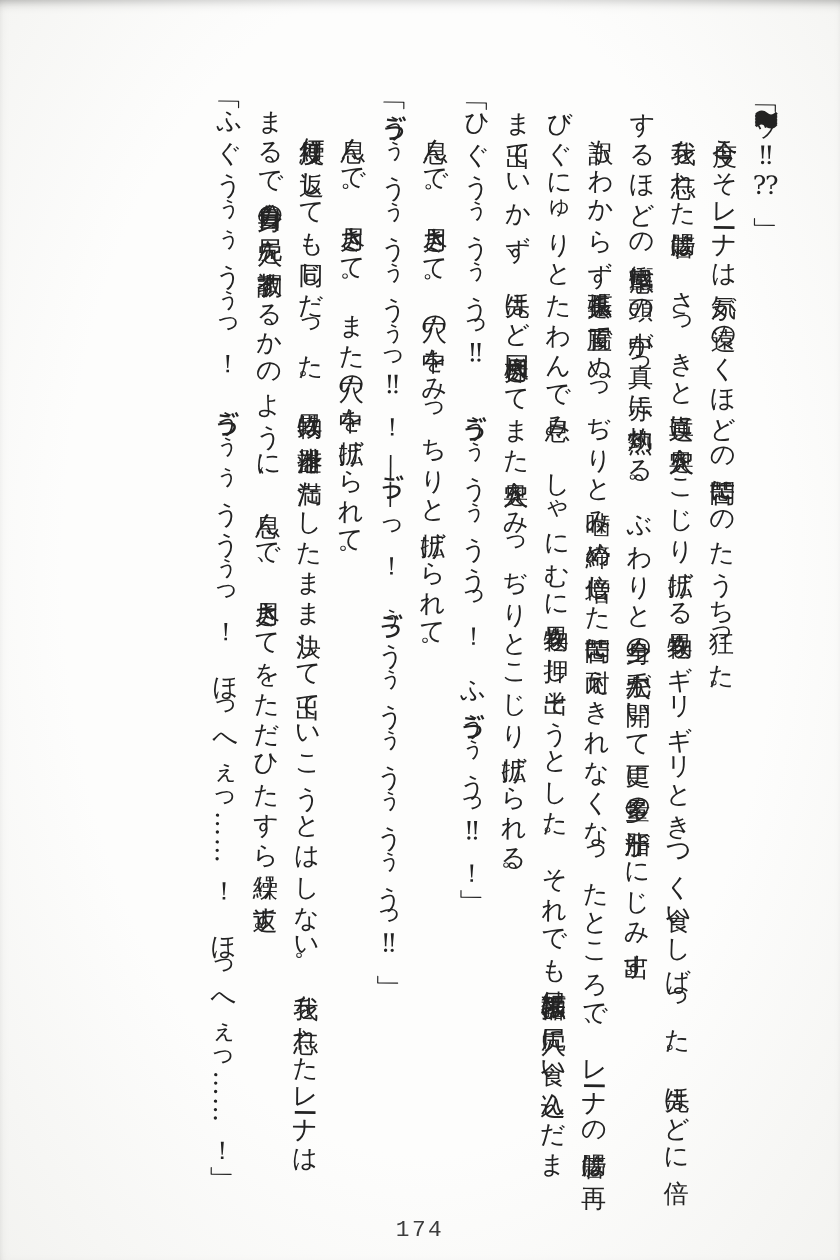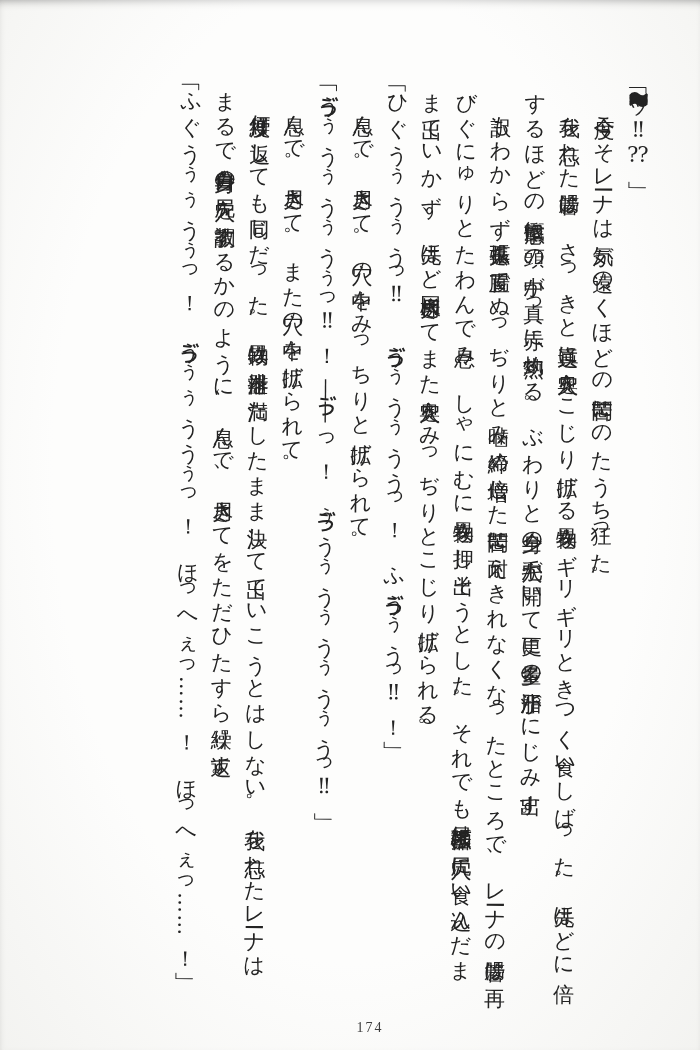--- a/index.html
+++ b/index.html
@@ -47,25 +47,24 @@
     padding: 0;
   }
   .text-block p.indent {
     text-indent: 1em;
   }
   .page-number {
     position: absolute;
     left: 50%;
     bottom: 14px;
     transform: translateX(-50%);
-    font-family: Liberation Serif, serif;
-    font-size: 14px;
+    font-family: Liberation Mono, monospace;
+    font-size: 19px;
     letter-spacing: 2px;
     color: #3c3c3c;
-    margin-left: 20px;
   }
 </style>
 </head>
 <body>
 
 <div class="page">
   <div class="text-block">
     <p>「〜〜〜〜〜〜〜〜〜ッ‼⁇」</p>
     <p class="indent">今度こそレーナは気が遠のくほどの苦悶にのたうち狂った。</p>
     <p class="indent">我を忘れた腸管は、さっきと真逆に穴奥をこじり拡げる異物をギリギリときつく食いしばった。先ほどに倍するほどの衝撃感に頭の中が真っ赤に灼熱する。ぶわりと全身の毛穴が開いて更に多量の脂汗がにじみ出す。</p>

